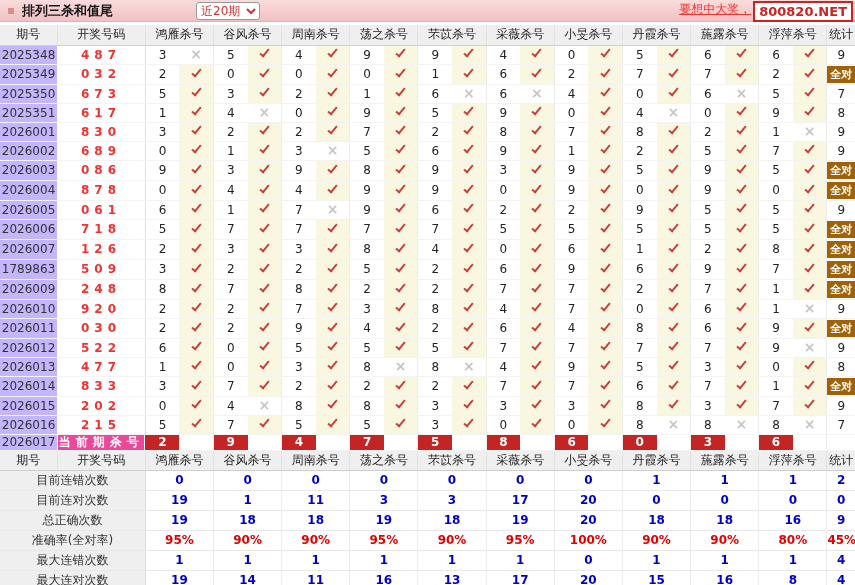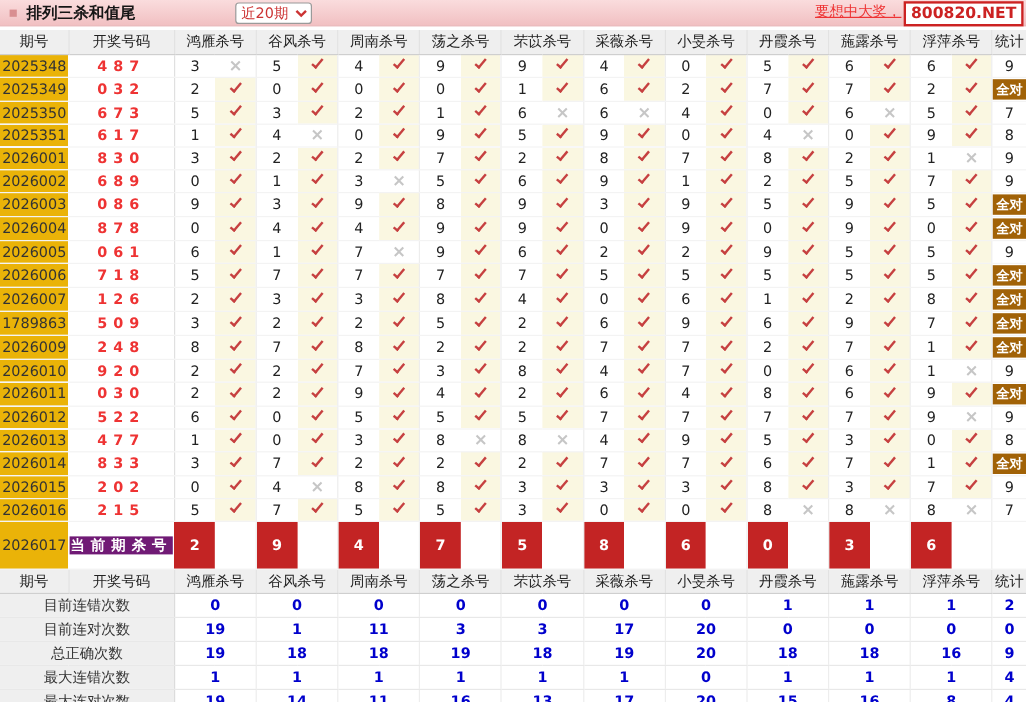--- a/index.html
+++ b/index.html
@@ -23,35 +23,35 @@
   
   table.main { width:855px; border-collapse:collapse; table-layout:fixed; margin-top:3px; }
   .c-period { width:57px; } .c-nums { width:88px; } .c-k { width:34px; } .c-stat { width:28px; }
 
   tr.hdr th { background:#efefef; font-size:12px; font-weight:normal; color:#222; height:20px;
               border-bottom:1px solid #cfcfcf; border-left:1px solid #e2e2e2; }
   tr.hdr th:first-child { border-left:none; }
 
   td { font-size:12px; text-align:center; height:19px; padding:0; border-bottom:1px solid #f3f3f3;
        color:#222; overflow:hidden; white-space:nowrap; }
-  td.period { background:#eab308; color:#333; }
+  td.period { background:#c4b5fd; color:#333; }
   td.nums   { color:#e33; font-weight:bold; letter-spacing:5px; }
   td.kn { border-left:1px solid #e0e0e0; background:#fff; }
   td.km { border-right:1px solid #ededed; background:#fff; }
   td.km.okbg { background:#faf7e1; }
   .check { display:inline-block; width:5px; height:10px; border-right:2px solid #c64040;
            border-bottom:2px solid #c64040; transform:rotate(40deg); margin-bottom:2px; }
   .cross { color:#c6c6c6; font-size:14px; font-weight:bold; line-height:1; }
   td.stat { border-left:1px solid #dcdcdc; color:#222; }
   .allbadge { display:block; background:#a16207; color:#fff; font-size:11px; font-weight:bold;
               line-height:17px; height:17px; margin:1px 0; }
 
   tr.cur td { height:16px;text-align:center; }
-  .curlabel { display:block; background:#701a75; color:#fff; font-weight:bold; font-size:12px;
-              line-height:15px; height:15px; margin:12px 1px; }
+  .curlabel { display:block; background:#ec4899; color:#fff; font-weight:bold; font-size:12px;
+              line-height:15px; height:15px; margin:0 1px; }
   td.curkn { background:#c32424; color:#fff; font-weight:bold; }
 
   tr.sum td { height:20px; border-bottom:1px solid #e8e8e8; }
   td.sumlabel { background:#efefef; color:#333; border-right:1px solid #dcdcdc; }
   td.sumval { color:#0000cc; font-weight:bold; border-left:1px solid #ededed; }
   tr.sum.hi td.sumval { color:#e00000; }
 </style>
 </head>
 <body>
 
@@ -705,20 +705,34 @@
           <td class="sumval" colspan="2">18</td>
           <td class="sumval" colspan="2">19</td>
           <td class="sumval" colspan="2">18</td>
           <td class="sumval" colspan="2">19</td>
           <td class="sumval" colspan="2">20</td>
           <td class="sumval" colspan="2">18</td>
           <td class="sumval" colspan="2">18</td>
           <td class="sumval" colspan="2">16</td>
           <td class="sumval">9</td>
         </tr>
+        <tr class="sum hi">
+          <td class="sumlabel" colspan="2">准确率(全对率)</td>
+          <td class="sumval" colspan="2">95%</td>
+          <td class="sumval" colspan="2">90%</td>
+          <td class="sumval" colspan="2">90%</td>
+          <td class="sumval" colspan="2">95%</td>
+          <td class="sumval" colspan="2">90%</td>
+          <td class="sumval" colspan="2">95%</td>
+          <td class="sumval" colspan="2">100%</td>
+          <td class="sumval" colspan="2">90%</td>
+          <td class="sumval" colspan="2">90%</td>
+          <td class="sumval" colspan="2">80%</td>
+          <td class="sumval">45%</td>
+        </tr>
         <tr class="sum">
           <td class="sumlabel" colspan="2">最大连错次数</td>
           <td class="sumval" colspan="2">1</td>
           <td class="sumval" colspan="2">1</td>
           <td class="sumval" colspan="2">1</td>
           <td class="sumval" colspan="2">1</td>
           <td class="sumval" colspan="2">1</td>
           <td class="sumval" colspan="2">1</td>
           <td class="sumval" colspan="2">0</td>
           <td class="sumval" colspan="2">1</td>

